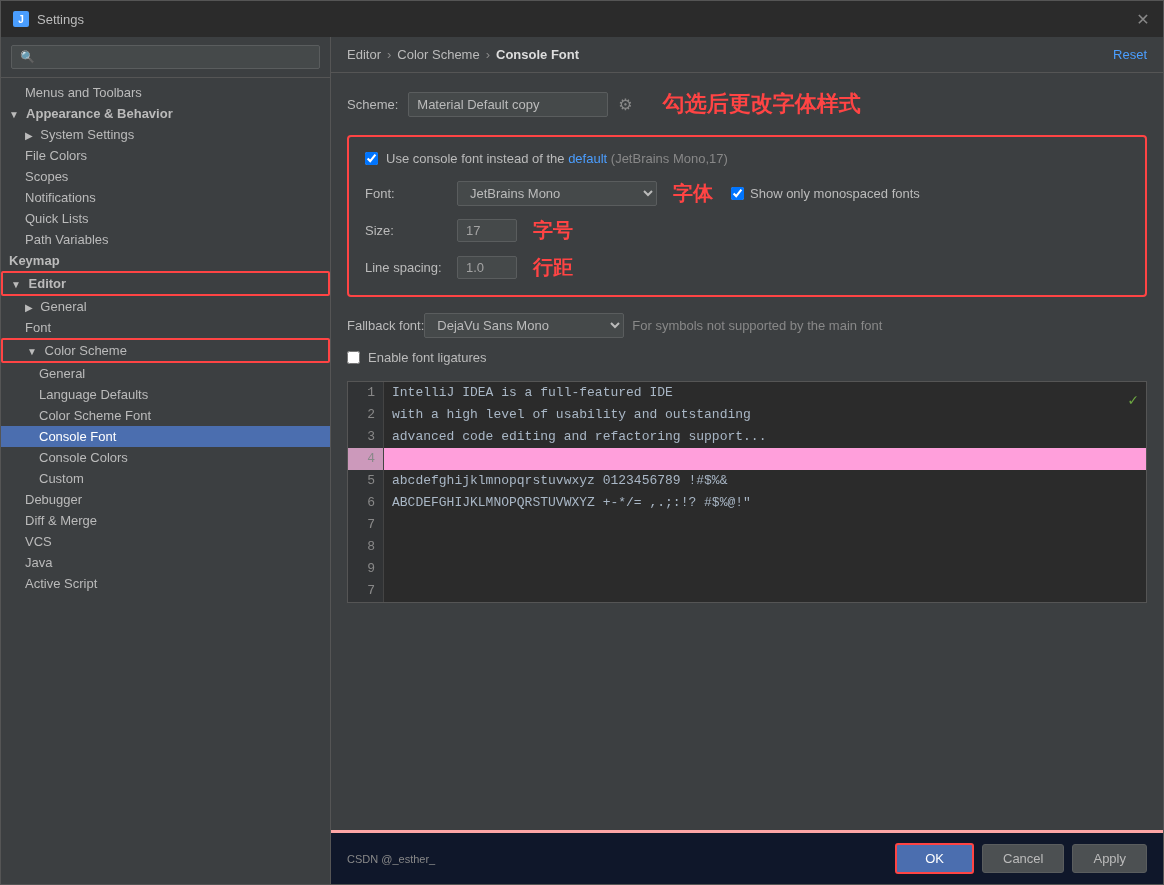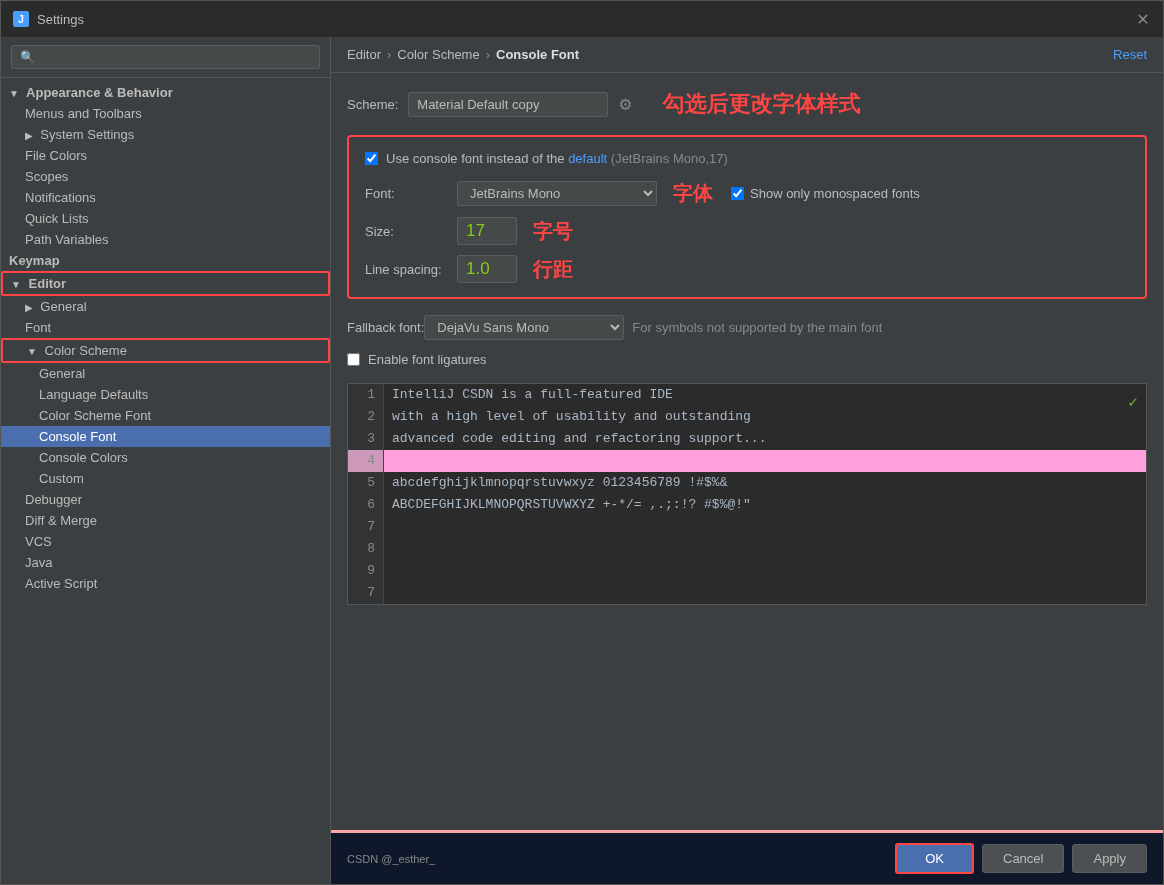--- a/index.html
+++ b/index.html
@@ -200,23 +200,23 @@
       padding: 3px 24px 3px 8px;
       font-size: 13px;
       border-radius: 2px;
       min-width: 200px;
       cursor: pointer;
     }
     .font-annotation { color: #ff4444; font-size: 20px; font-weight: bold; margin-left: 6px; }
     .font-number {
       background: #45494a;
       border: 1px solid #5a5d5e;
-      color: #84cc16;
+      color: #a3a3a3;
       padding: 3px 8px;
-      font-size: 17px;
+      font-size: 13px;
       width: 60px;
       border-radius: 2px;
     }
     .show-monospaced {
       display: flex;
       align-items: center;
       gap: 6px;
       margin-left: 8px;
       font-size: 13px;
       color: #bbbbbb;
@@ -333,26 +333,26 @@
   </div>
 
   <div class="main-content">
 
     <div class="sidebar">
       <div class="search-box">
         <input class="search-input" type="text" placeholder="🔍" style="">
       </div>
       <div class="sidebar-tree">
 
+        <div class="tree-item level1">
+          <span>Menus and Toolbars</span>
+        </div>
         <div class="tree-item group">
           <span class="arrow">▼</span>
           <span>Appearance &amp; Behavior</span>
-        </div>
-        <div class="tree-item level1">
-          <span>Menus and Toolbars</span>
         </div>
         <div class="tree-item level1">
           <span class="arrow">▶</span>
           <span>System Settings</span>
         </div>
         <div class="tree-item level1">
           <span>File Colors</span>
         </div>
         <div class="tree-item level1">
           <span>Scopes</span>
@@ -505,21 +505,21 @@
 
         <div class="ligatures-row">
           <input type="checkbox" style="">
           <span>Enable font ligatures</span>
         </div>
 
         <div class="preview-area">
           <div class="preview-lines">
             <div class="preview-line">
               <div class="line-num">1</div>
-              <div class="line-content">IntelliJ CSDN is a full-featured IDE</div>
+              <div class="line-content">IntelliJ IDEA is a full-featured IDE</div>
             </div>
             <div class="preview-line">
               <div class="line-num">2</div>
               <div class="line-content">with a high level of usability and outstanding</div>
             </div>
             <div class="preview-line">
               <div class="line-num">3</div>
               <div class="line-content">advanced code editing and refactoring support...</div>
             </div>
             <div class="preview-line highlighted-line">

